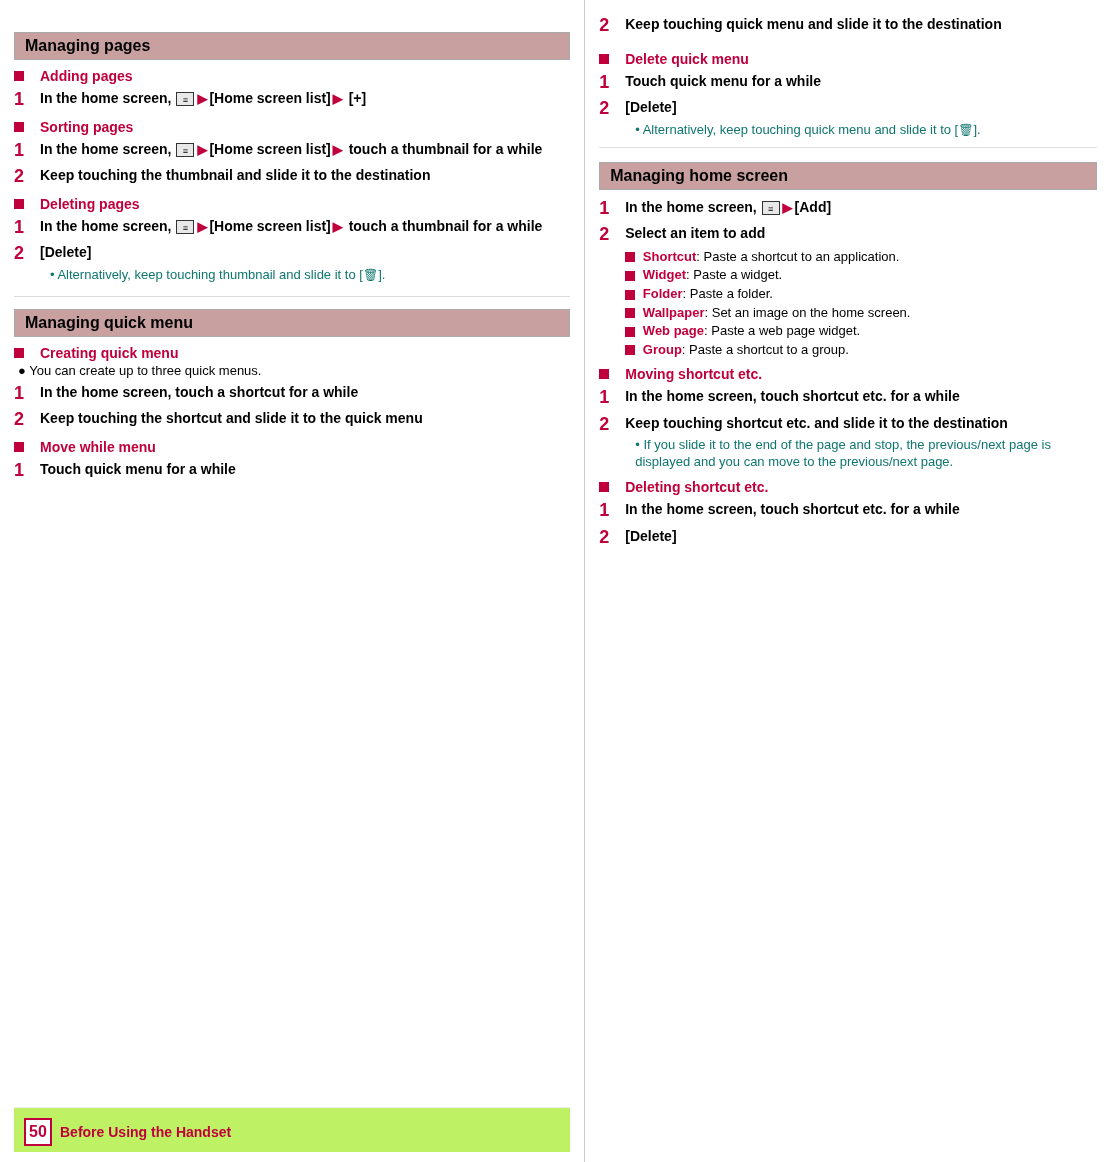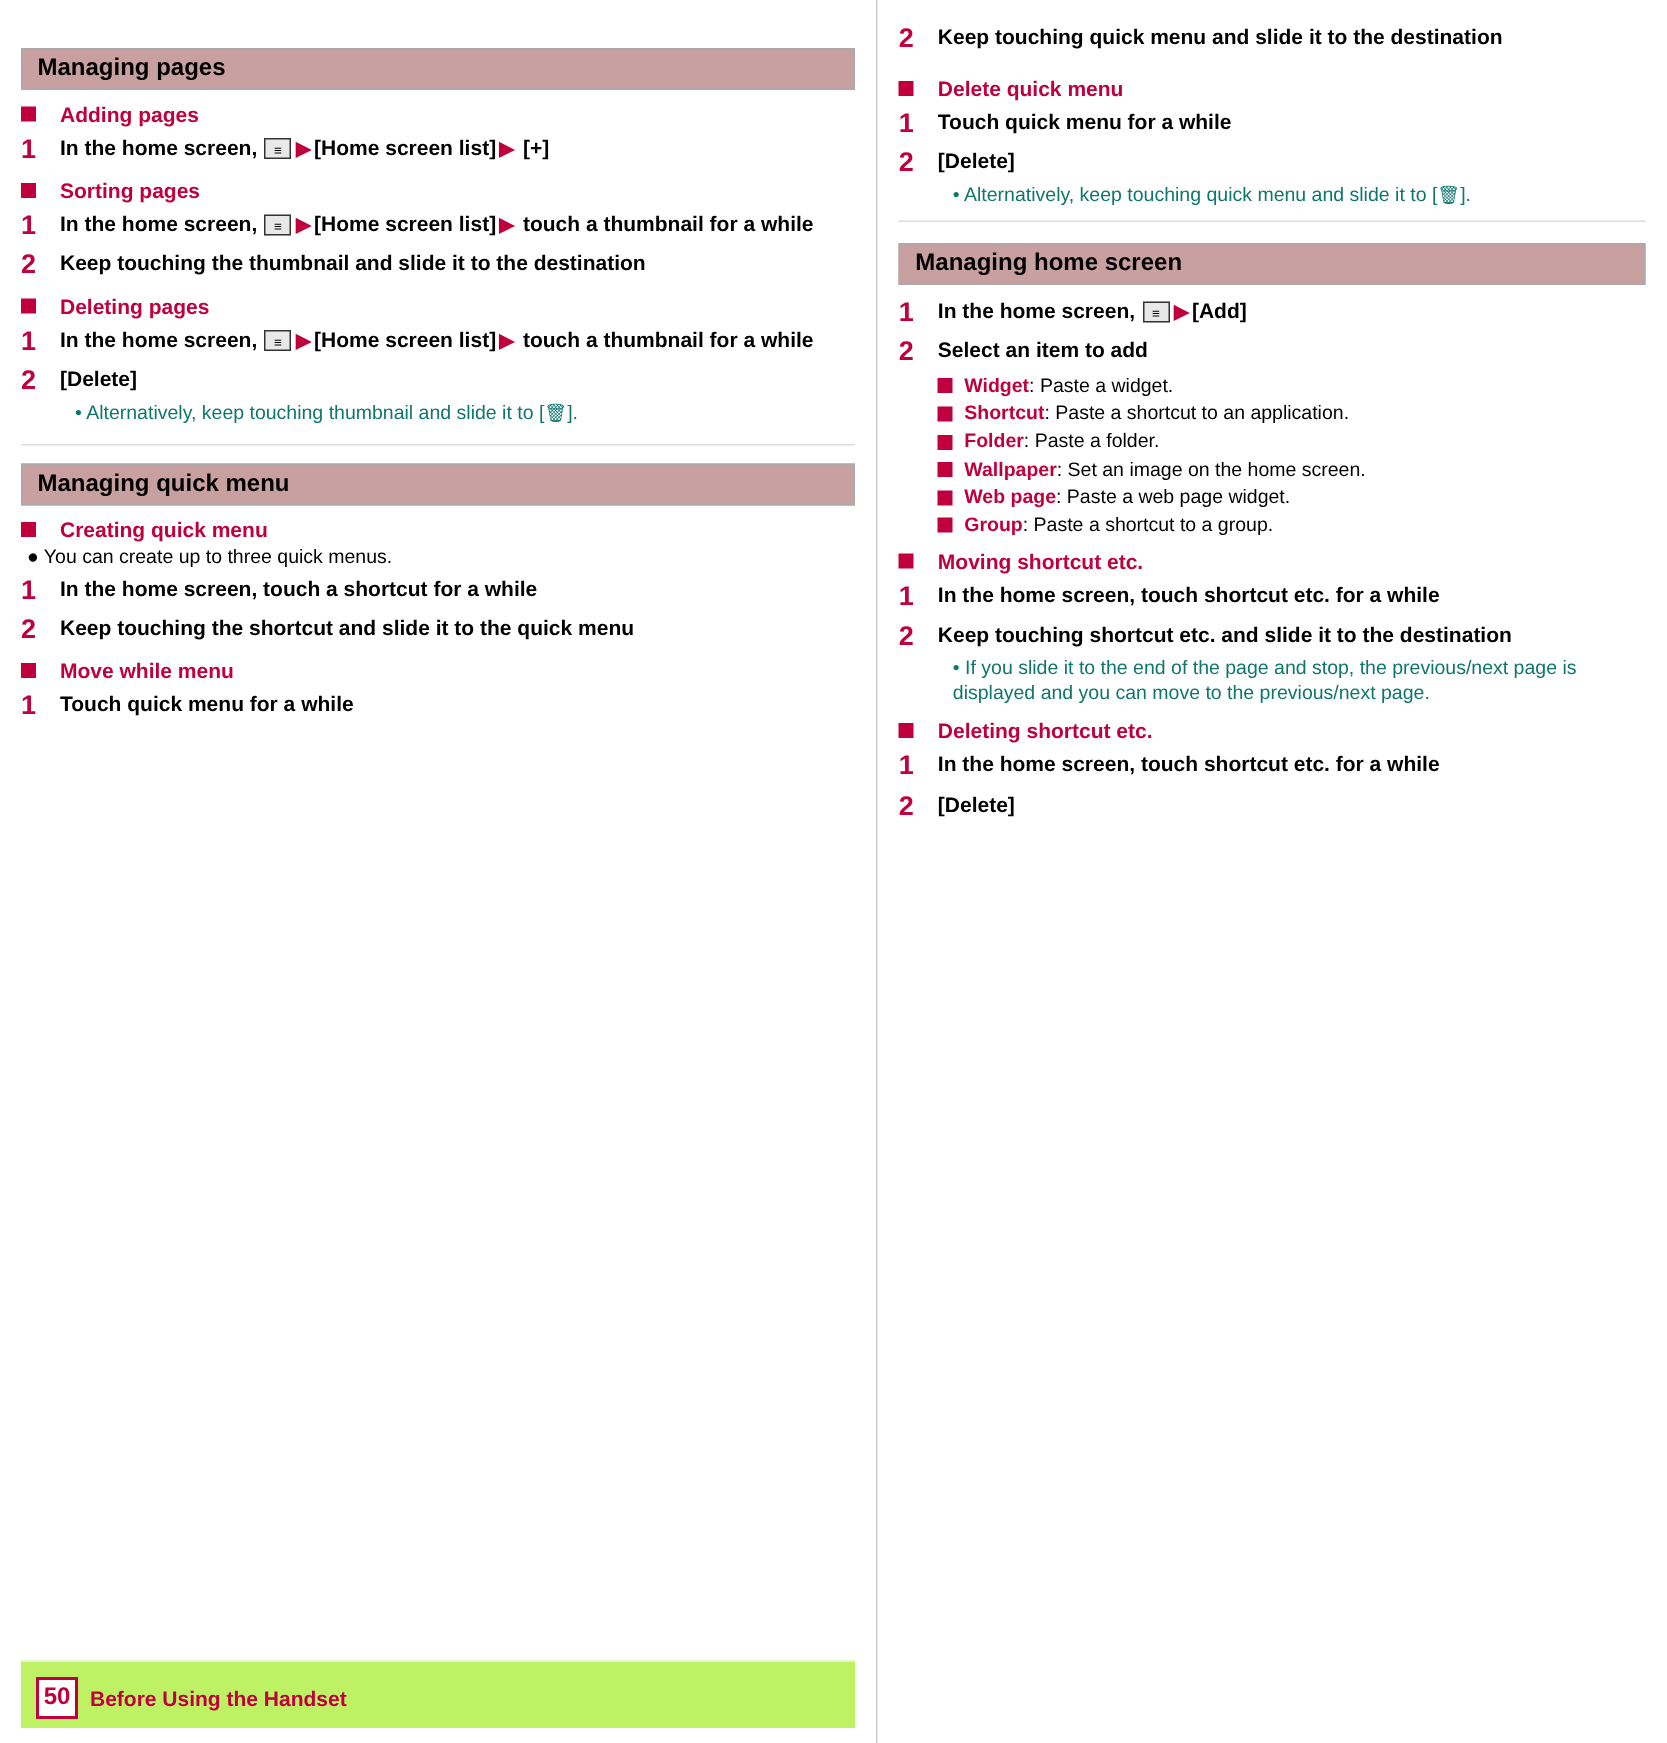--- a/index.html
+++ b/index.html
@@ -306,25 +306,25 @@
             In the home screen, <span class="inline-icon">≡</span><span class="arrow-right">▶</span>[Add]
           </div>
         </div>
         <div class="step-row">
           <span class="step-num">2</span>
           <div class="step-content">Select an item to add</div>
         </div>
         <div class="sub-item-list">
           <div class="sub-item">
             <span style="display:inline-block;width:10px;height:10px;background:#c0003c;margin-right:4px;vertical-align:middle;"></span>
+            <span class="sub-item-colored">Shortcut</span><span>: Paste a shortcut to an application.</span>
+          </div>
+          <div class="sub-item">
+            <span style="display:inline-block;width:10px;height:10px;background:#c0003c;margin-right:4px;vertical-align:middle;"></span>
             <span class="sub-item-colored">Widget</span><span>: Paste a widget.</span>
-          </div>
-          <div class="sub-item">
-            <span style="display:inline-block;width:10px;height:10px;background:#c0003c;margin-right:4px;vertical-align:middle;"></span>
-            <span class="sub-item-colored">Shortcut</span><span>: Paste a shortcut to an application.</span>
           </div>
           <div class="sub-item">
             <span style="display:inline-block;width:10px;height:10px;background:#c0003c;margin-right:4px;vertical-align:middle;"></span>
             <span class="sub-item-colored">Folder</span><span>: Paste a folder.</span>
           </div>
           <div class="sub-item">
             <span style="display:inline-block;width:10px;height:10px;background:#c0003c;margin-right:4px;vertical-align:middle;"></span>
             <span class="sub-item-colored">Wallpaper</span><span>: Set an image on the home screen.</span>
           </div>
           <div class="sub-item">

